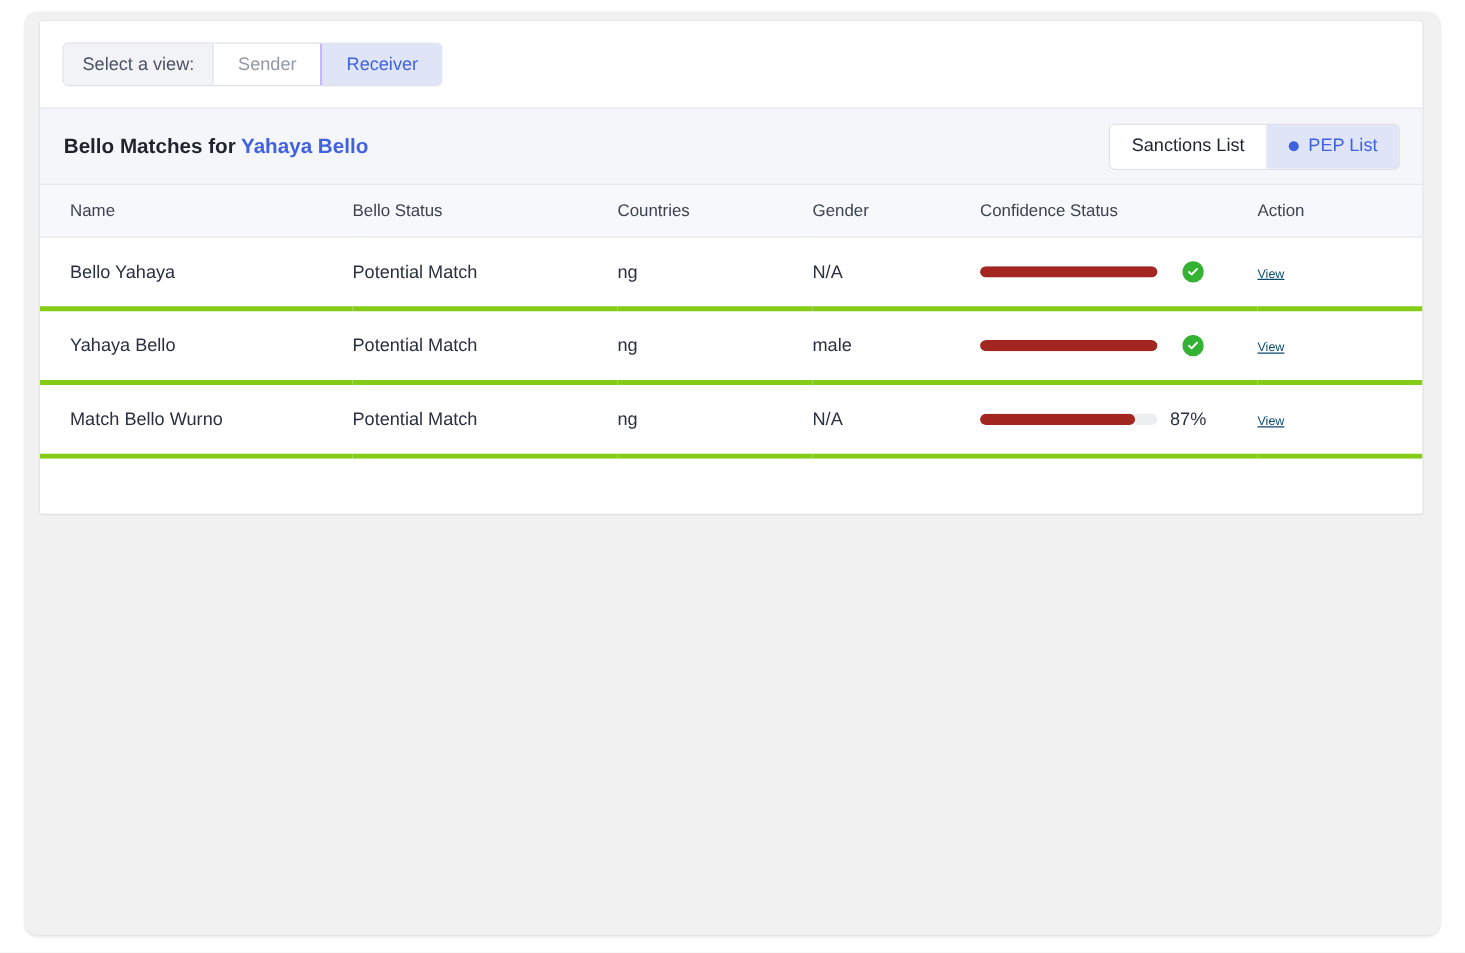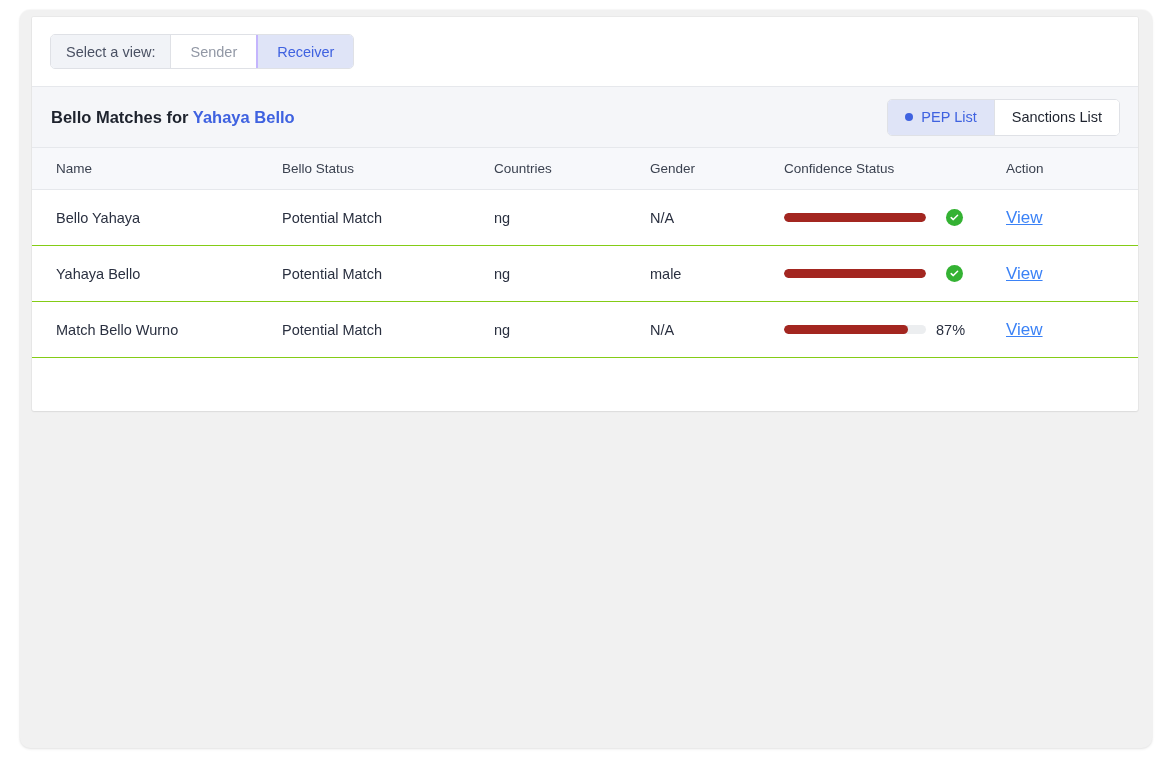--- a/index.html
+++ b/index.html
@@ -161,21 +161,21 @@
     border-bottom: 1px solid #e6e8ec;
     font-size: 13.5px;
     font-weight: normal;
     color: #3b4250;
     text-align: left;
     padding: 13px 0 13px 0;
     height: 38px;
     box-sizing: border-box;
   }
   .match-table tbody td {
-    border-bottom: 1px solid #84cc16;
+    border-bottom: 4px solid #84cc16;
     font-size: 14.5px;
     color: #2a3040;
     height: 55px;
     padding: 0;
     vertical-align: middle;
   }
   .c-name    { width: 250px; padding-left: 24px !important; }
   .c-status  { width: 212px; }
   .c-country { width: 156px; }
   .c-gender  { width: 134px; }
@@ -215,22 +215,22 @@
     background: #34b233;
     display: flex;
     align-items: center;
     justify-content: center;
     flex: none;
   }
   .check-badge svg { display: block; }
 
   
   .view-link {
-    font-size: 17px;
-    color: #3b82f6;
+    font-size: 10px;
+    color: #0c4a6e;
     text-decoration: underline;
     cursor: pointer;
   }
 
   
   .table-footer {
     height: 43px;
     background: #ffffff;
   }
 </style>
@@ -248,26 +248,26 @@
       </div>
     </div>
 
     <div class="matches-header">
       <div class="matches-title">
         <span>Bello Matches for</span>
         <span class="subject">Yahaya Bello</span>
       </div>
 
       <div class="list-tabs">
+        <button class="list-tab">
+          <span>Sanctions List</span>
+        </button>
         <button class="list-tab active">
           <span class="tab-dot"></span>
           <span>PEP List</span>
-        </button>
-        <button class="list-tab">
-          <span>Sanctions List</span>
         </button>
       </div>
     </div>
 
     <table class="match-table">
       <thead>
         <tr>
           <th class="c-name">Name</th>
           <th class="c-status">Bello Status</th>
           <th class="c-country">Countries</th>

